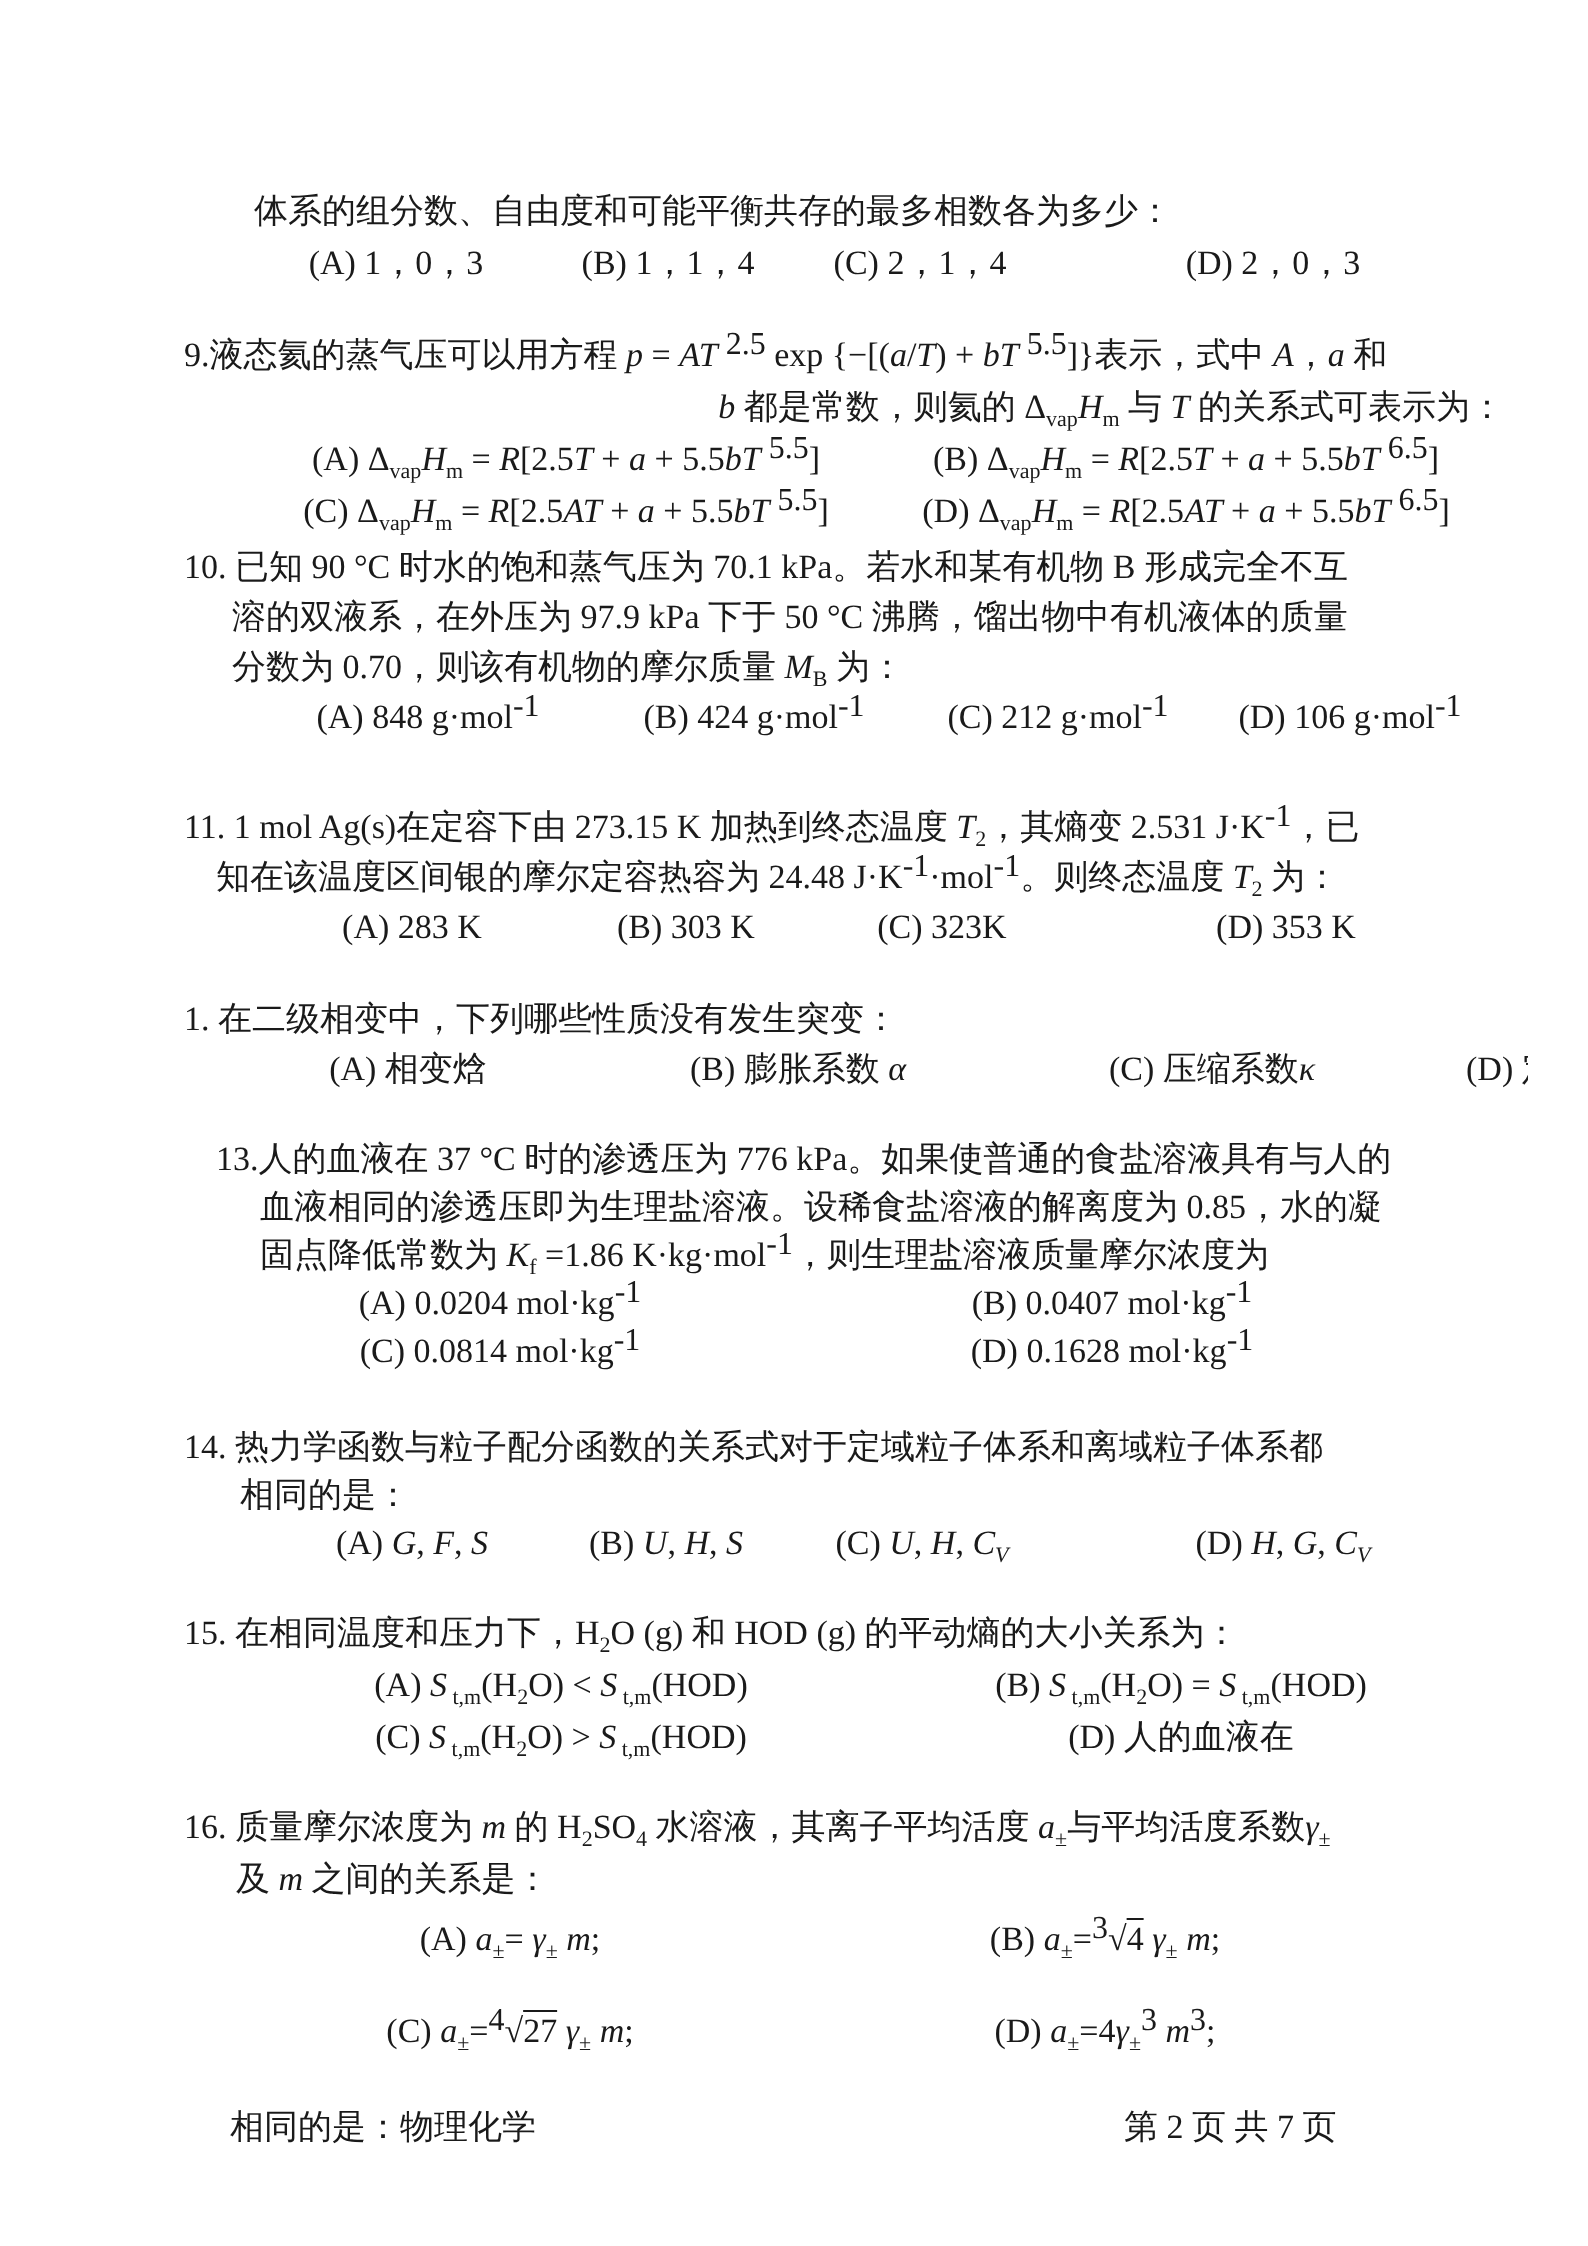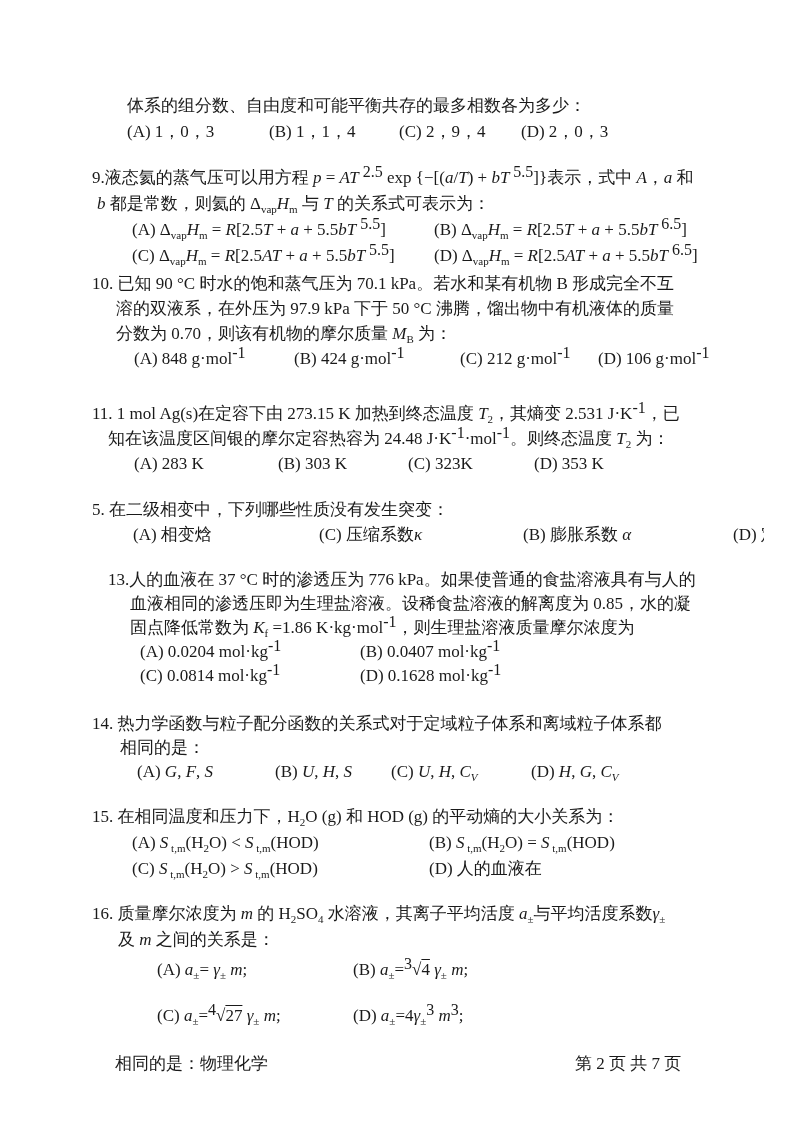--- a/index.html
+++ b/index.html
@@ -9,54 +9,54 @@
     background:#ffffff; overflow:hidden;
     font-family:"Liberation Serif","DejaVu Serif",serif;
     font-size:17px; color:#1a1a1a;
   }
   .q { position:absolute; left:62px; right:12px; }
   .ln { white-space:nowrap; }
   .lh24 .ln { line-height:24px; }
   .lh25 .ln { line-height:25px; }
   .lh26 .ln { line-height:26px; }
   .opts { display:grid; }
-  .opts .ln { white-space:nowrap; }
+  .opts .ln { white-space:nowrap;text-align:center; }
   
-  .i5  { padding-left:5px; }
+  .i5  { padding-left:5px;text-align:right; }
   .i16 { padding-left:16px; }
   .i22 { padding-left:22px; }
   .i24 { padding-left:24px; }
   .i26 { padding-left:26px; }
   .i28 { padding-left:28px; }
   .i32 { padding-left:32px; }
   .i35 { padding-left:35px; }
   .i40 { padding-left:40px; }
   .i41 { padding-left:41px;gap:44px; }
   .i42 { padding-left:42px; }
   .i45 { padding-left:45px; }
   .i65 { padding-left:65px; }
   sup { font-size:16px; line-height:0; vertical-align:6px; }
   sub { font-size:11px; line-height:0; vertical-align:-4px; }
   i { font-style:italic; }
   .ol { text-decoration:overline; }
   .footer { position:absolute; top:1053px; left:0; width:100%; line-height:22px; }
   .f-left  { position:absolute; left:85px;  white-space:nowrap; }
-  .f-right { position:absolute; left:545px; white-space:nowrap; }
+  .f-right { position:absolute; left:532px; white-space:nowrap; }
 </style>
 </head>
 <body>
 
 <div class="page">
 
   <section class="q lh26" style="top:93px">
     <div class="ln i35">体系的组分数、自由度和可能平衡共存的最多相数各为多少：</div>
     <div class="opts i35" style="grid-template-columns:142px 130px 122px auto">
       <span class="ln">(A) 1，0，3</span>
       <span class="ln">(B) 1，1，4</span>
-      <span class="ln">(C) 2，9，4</span>
+      <span class="ln">(C) 2，1，4</span>
       <span class="ln">(D) 2，0，3</span>
     </div>
   </section>
 
   <section class="q lh26" style="top:165px">
     <div class="ln">9.液态氦的蒸气压可以用方程 <i>p</i> = <i>AT</i><sup> 2.5</sup> exp {−[(<i>a</i>/<i>T</i>) + <i>bT</i><sup> 5.5</sup>]}表示，式中 <i>A</i>，<i>a</i> 和</div>
     <div class="ln i5"><i>b</i> 都是常数，则氦的 Δ<sub>vap</sub><i>H</i><sub>m</sub> 与 <i>T</i> 的关系式可表示为：</div>
     <div class="opts i40" style="grid-template-columns:302px auto">
       <span class="ln">(A)  Δ<sub>vap</sub><i>H</i><sub>m</sub> = <i>R</i>[2.5<i>T</i> + <i>a</i> + 5.5<i>bT</i><sup> 5.5</sup>]</span>
       <span class="ln">(B)  Δ<sub>vap</sub><i>H</i><sub>m</sub> = <i>R</i>[2.5<i>T</i> + <i>a</i> + 5.5<i>bT</i><sup> 6.5</sup>]</span>
@@ -82,25 +82,25 @@
     <div class="ln i16">知在该温度区间银的摩尔定容热容为 24.48 J·K<sup>-1</sup>·mol<sup>-1</sup>。则终态温度 <i>T</i><sub>2</sub> 为：</div>
     <div class="opts i42" style="grid-template-columns:144px 130px 126px auto">
       <span class="ln">(A) 283 K</span>
       <span class="ln">(B) 303 K</span>
       <span class="ln">(C) 323K</span>
       <span class="ln">(D) 353 K</span>
     </div>
   </section>
 
   <section class="q lh25" style="top:497px">
-    <div class="ln">5. 在二级相变中，下列哪些性质没有发生突变：</div>
+    <div class="ln">1. 在二级相变中，下列哪些性质没有发生突变：</div>
     <div class="opts i41" style="grid-template-columns:142px 160px 166px auto">
       <span class="ln">(A) 相变焓</span>
+      <span class="ln">(B) 膨胀系数 <i>α</i></span>
       <span class="ln">(C) 压缩系数<i>κ</i></span>
-      <span class="ln">(B) 膨胀系数 <i>α</i></span>
       <span class="ln">(D) 定压热容 <i>C<sub>p</sub></i></span>
     </div>
   </section>
 
   <section class="q lh24" style="top:568px; left:78px">
     <div class="ln">13.人的血液在 37 °C 时的渗透压为 776 kPa。如果使普通的食盐溶液具有与人的</div>
     <div class="ln i22">血液相同的渗透压即为生理盐溶液。设稀食盐溶液的解离度为 0.85，水的凝</div>
     <div class="ln i22">固点降低常数为 <i>K</i><sub>f</sub> =1.86 K·kg·mol<sup>-1</sup>，则生理盐溶液质量摩尔浓度为</div>
     <div class="opts i32" style="grid-template-columns:220px auto">
       <span class="ln">(A) 0.0204 mol·kg<sup>-1</sup></span>

